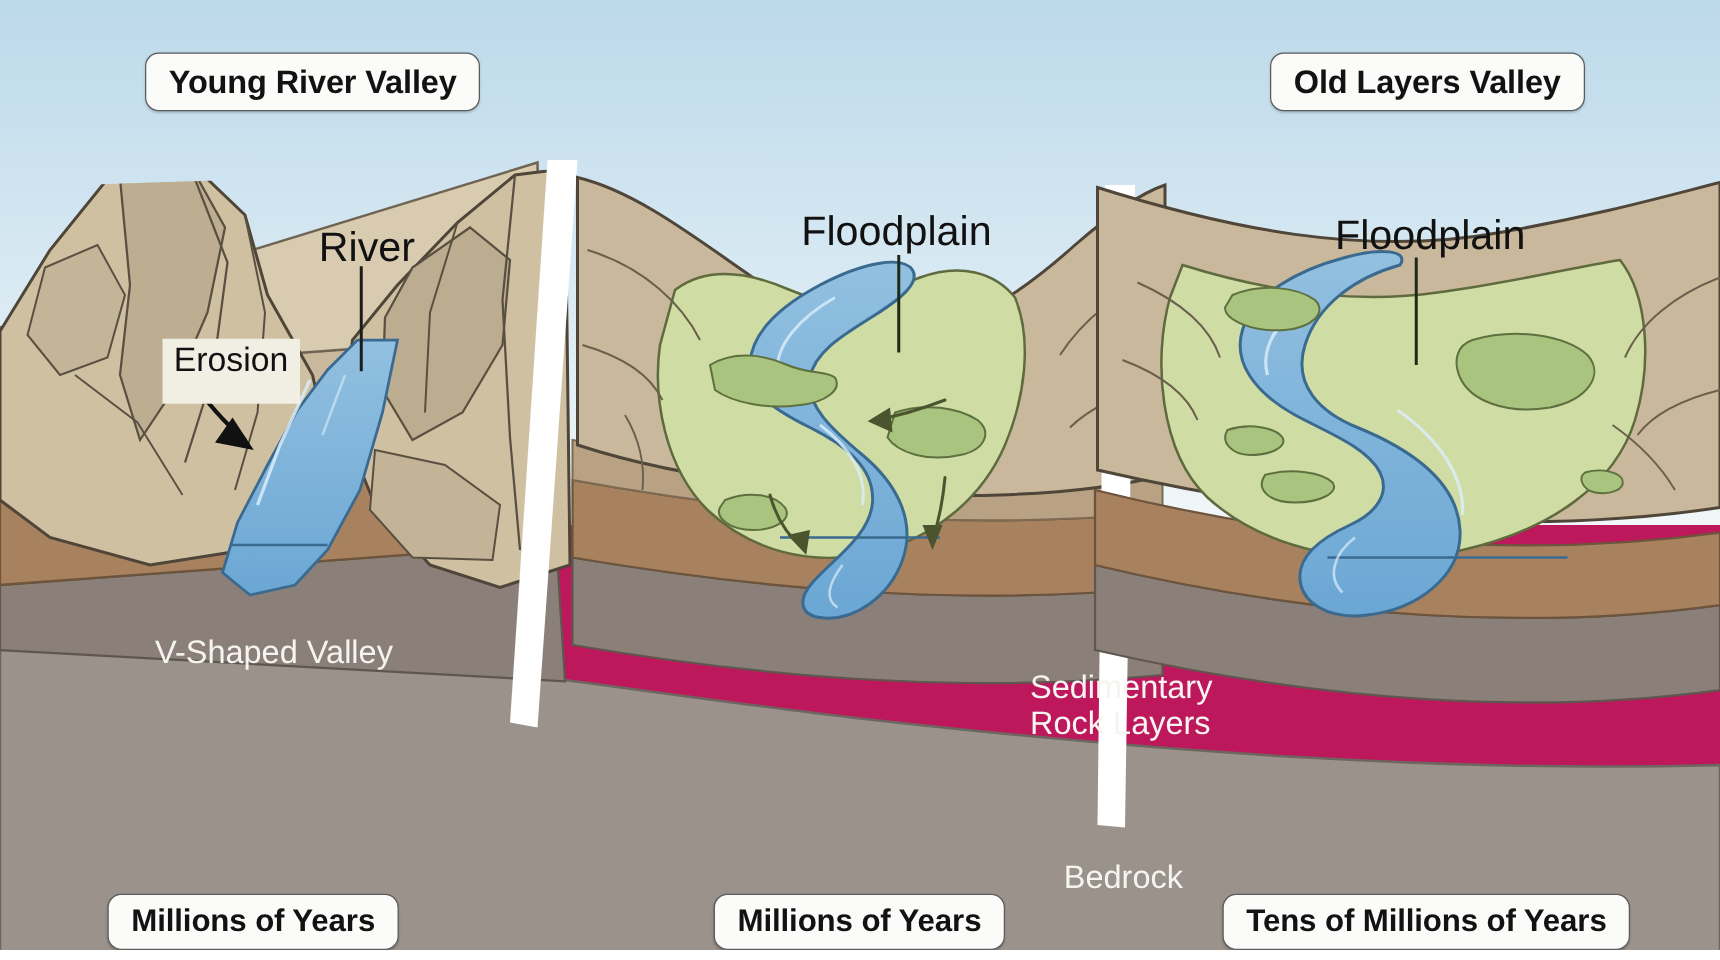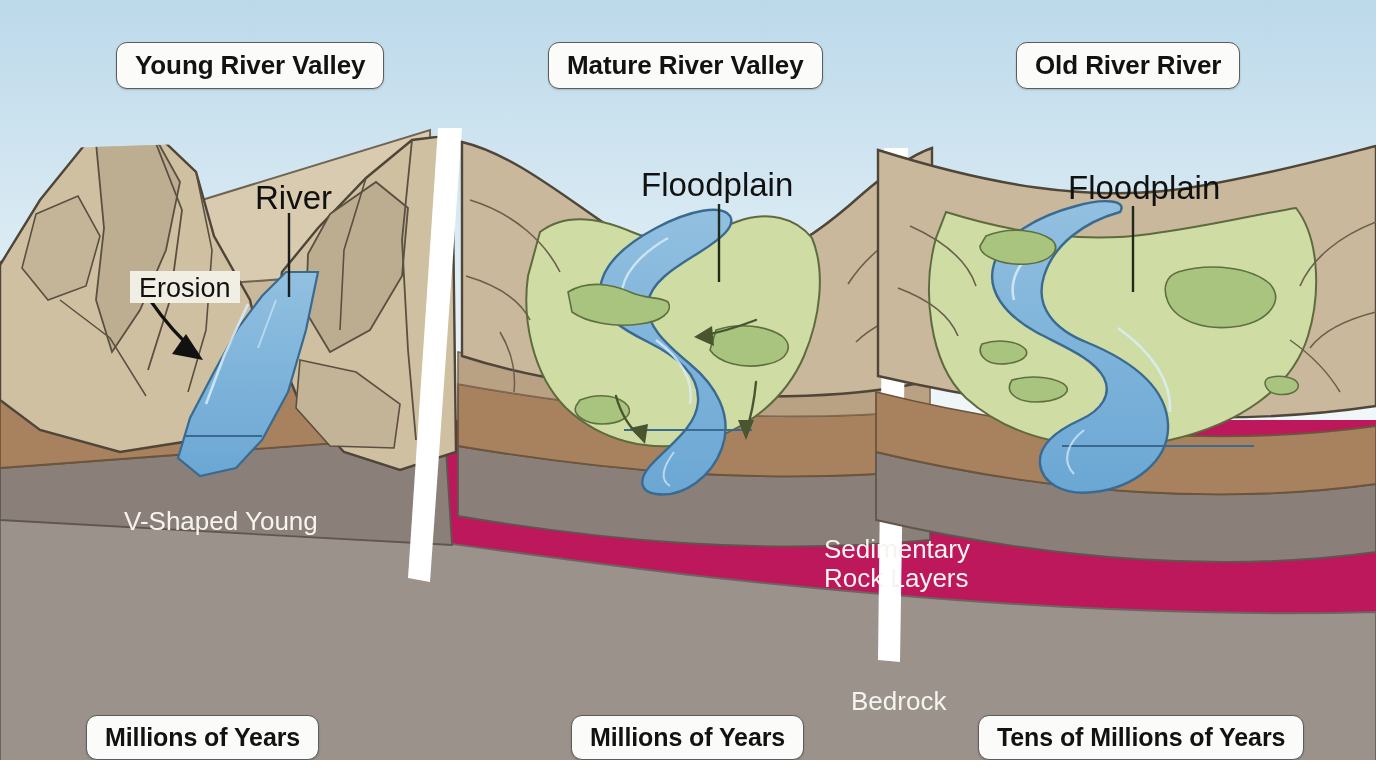--- a/index.html
+++ b/index.html
@@ -59,21 +59,21 @@
     line-height: 1.12;
   }
   .anno-dark {
     color: #111111;
     font-size: 33px;
   }
   .anno-boxed {
     color: #111111;
     font-size: 27px;
     background: #f1eee4;
-    padding: 2px 9px 0 9px;
+    padding: 2px 9px 20px 9px;
   }
   .anno-light {
     color: #f6f4f0;
     font-size: 26px;
   }
   .anno-center {
     text-align: left;
   }
 </style>
 </head>
@@ -241,32 +241,31 @@
       <path d="M898,288 C 930,300 950,316 958,336" fill="none" stroke="#6a5f4c" stroke-width="1.6"></path>
       <path d="M1376,222 C 1340,236 1312,258 1300,286" fill="none" stroke="#6a5f4c" stroke-width="1.6"></path>
       <path d="M1376,312 C 1344,320 1322,332 1310,348" fill="none" stroke="#6a5f4c" stroke-width="1.6"></path>
       <path d="M1290,340 C 1310,354 1328,372 1340,392" fill="none" stroke="#6a5f4c" stroke-width="1.5"></path>
 
       <line x1="1133" y1="206" x2="1133" y2="292" stroke="#1f2a1a" stroke-width="2.4"></line>
     </g>
   </svg>
 
   <div class="pill pill-title" style="left:116px; top:42px;">Young River Valley</div>
-  <div class="pill pill-title" style="left:548px; top:42px;">Mature River Valley</div>
-  <div class="pill pill-title" style="left:1016px; top:42px;">Old River River</div>
+  <div class="pill pill-title" style="left:1016px; top:42px;">Old Layers Valley</div>
 
   <div class="pill pill-time" style="left:86px; top:715px;">Millions of Years</div>
   <div class="pill pill-time" style="left:571px; top:715px;">Millions of Years</div>
   <div class="pill pill-time" style="left:978px; top:715px;">Tens of Millions of Years</div>
 
   <div class="anno anno-dark" style="left:255px; top:180px;">River</div>
 
   <div class="anno anno-boxed" style="left:130px; top:271px;">Erosion</div>
 
-  <div class="anno anno-light" style="left:124px; top:507px;">V-Shaped Young</div>
+  <div class="anno anno-light" style="left:124px; top:507px;">V-Shaped Valley</div>
 
   <div class="anno anno-dark" style="left:641px; top:167px;">Floodplain</div>
 
   <div class="anno anno-dark" style="left:1068px; top:170px;">Floodplain</div>
 
   <div class="anno anno-light anno-center" style="left:824px; top:535px; white-space:pre-line;">Sedimentary
 Rock Layers</div>
 
   <div class="anno anno-light" style="left:851px; top:687px;">Bedrock</div>
 

